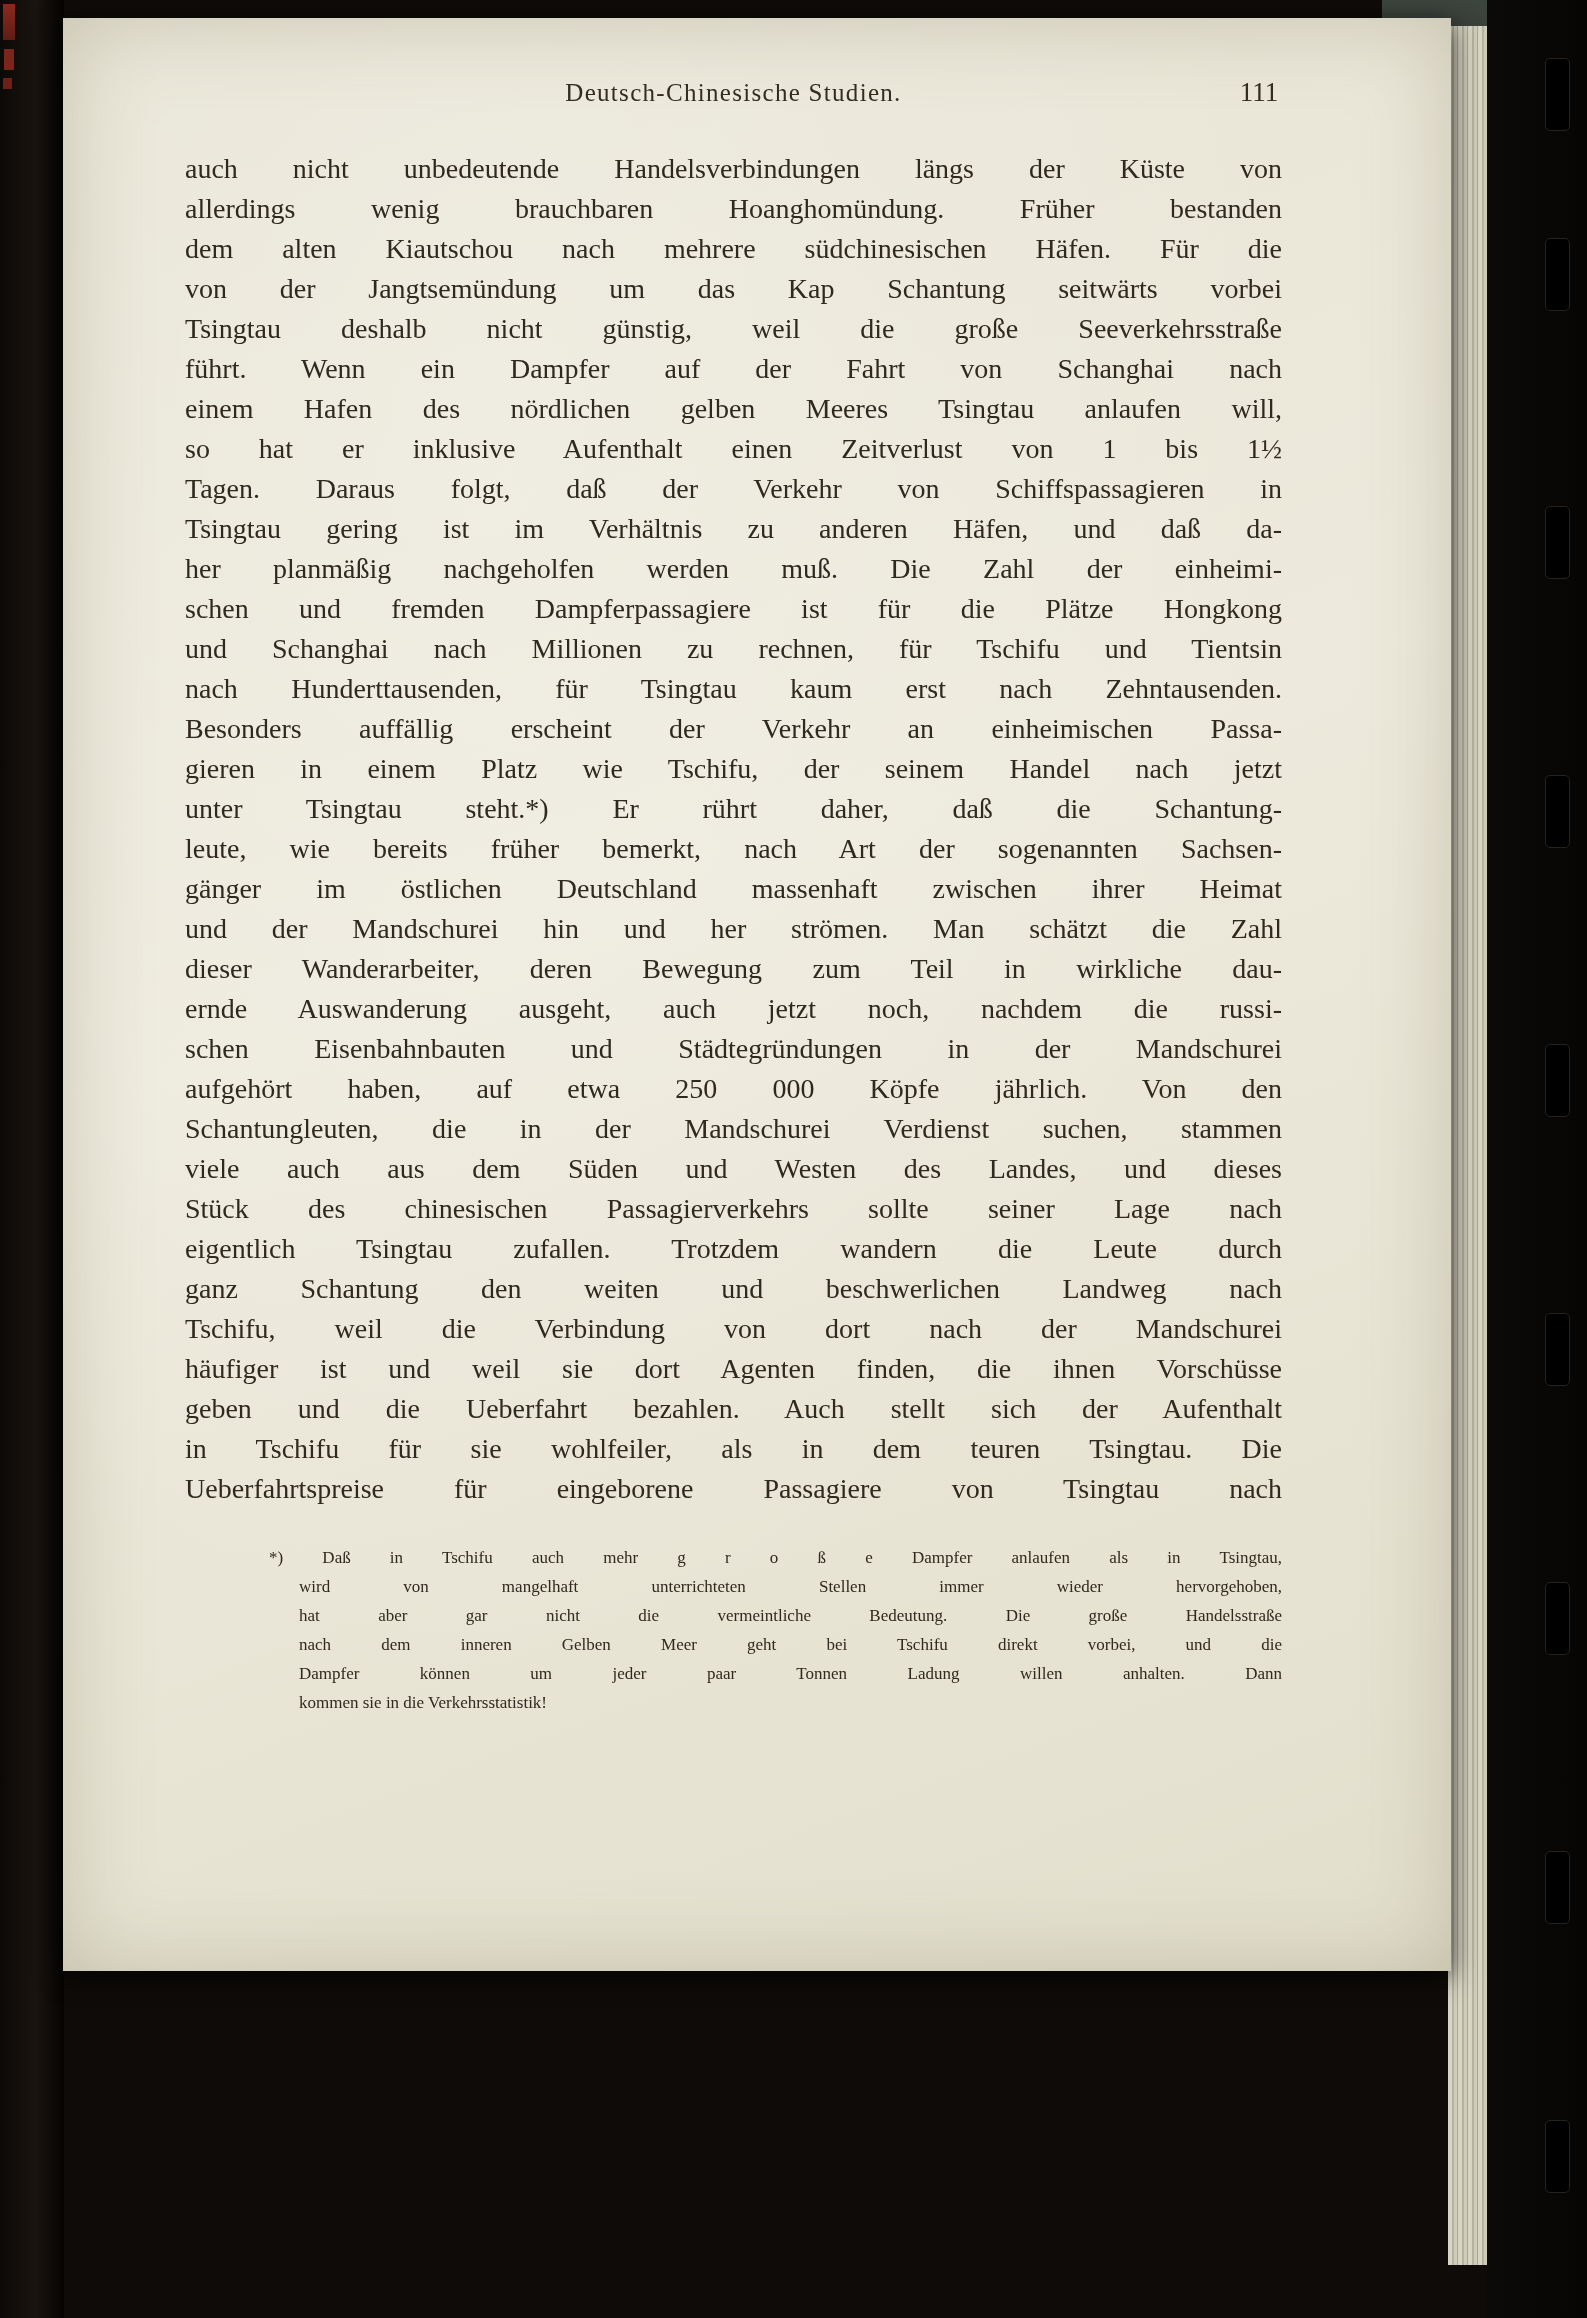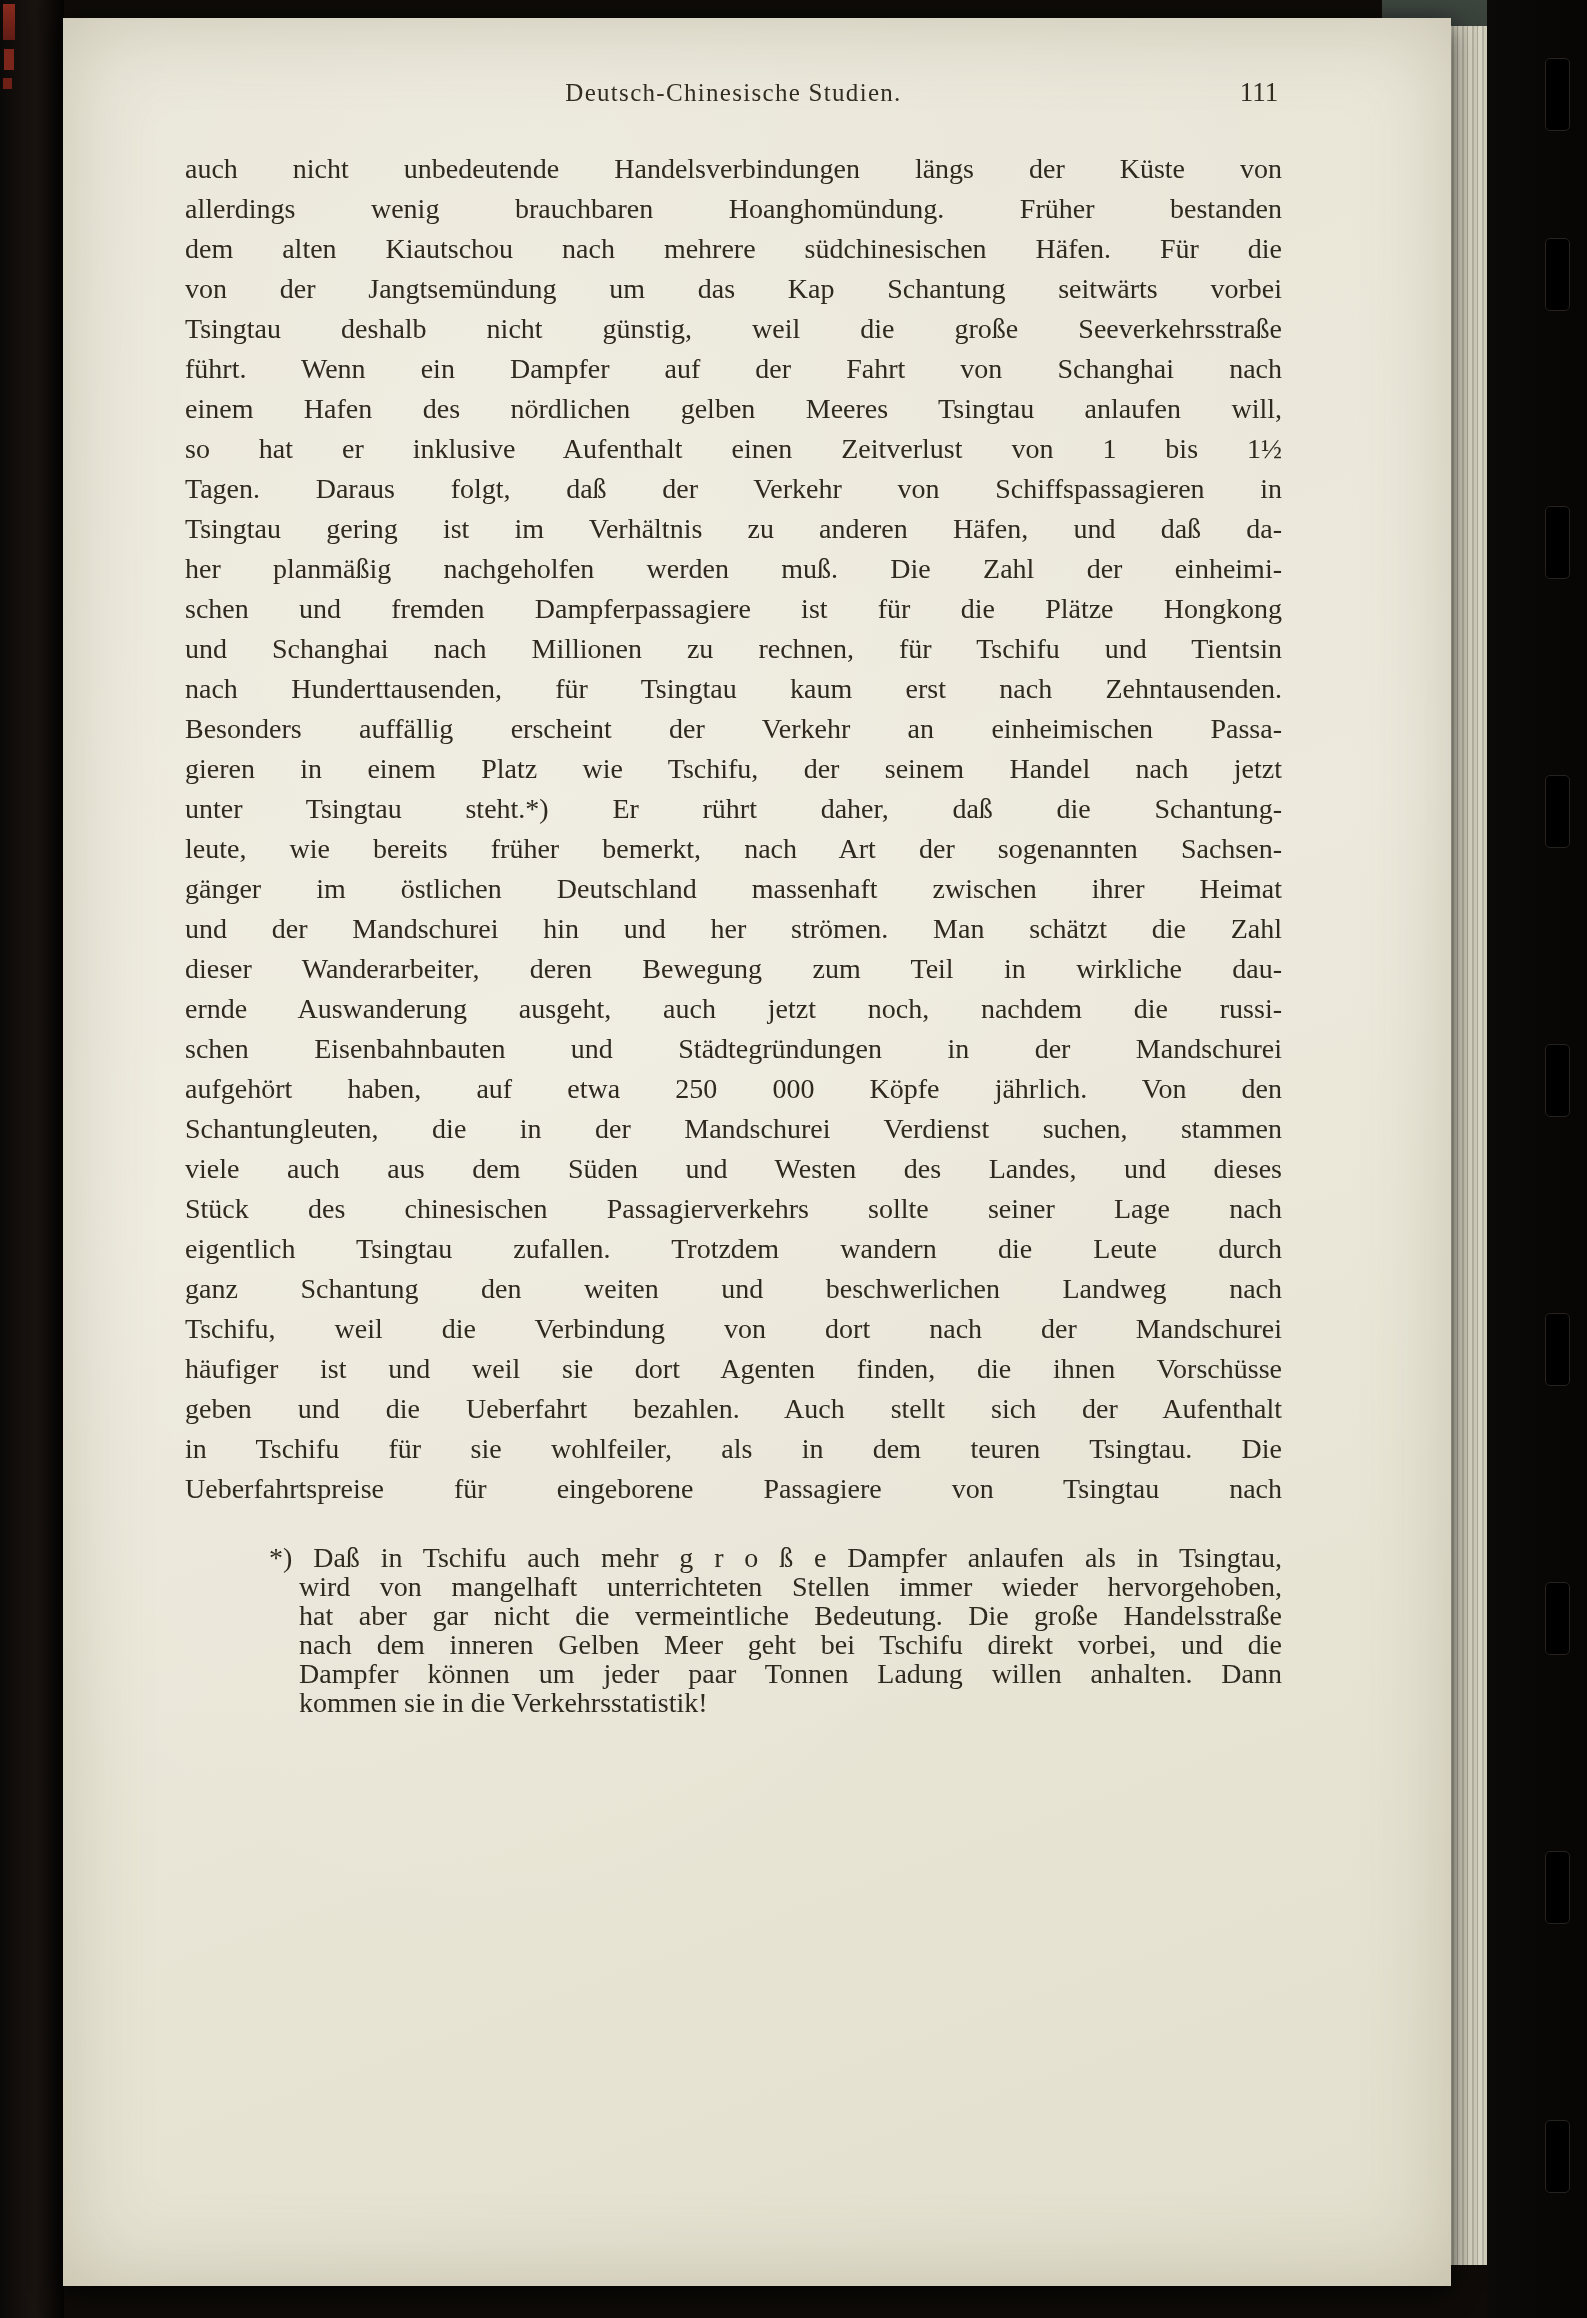--- a/index.html
+++ b/index.html
@@ -43,21 +43,21 @@
   }
   .binder-slot {
     position: absolute; left: 58px; width: 22.5px; height: 71px;
     background: #000;
     border: 1.3px solid #26221d;
     border-radius: 5px;
     box-shadow: inset 0 0 6.3px #000;
   }
   
   .page {
-    position: absolute; left: 63px; top: 17.5px; width: 1388px; height: 2268px;
+    position: absolute; left: 63px; top: 17.5px; width: 1388px; height: 1953px;
     background:
       radial-gradient(ellipse at 30% 20%, rgba(255,255,250,0.25), rgba(0,0,0,0) 60%),
       linear-gradient(160deg, #e7e4d5 0%, #edeadd 45%, #e2dfcd 100%);
     box-shadow: inset 0 0 88px rgba(110,100,70,0.28), 0 6.3px 25px rgba(0,0,0,0.75);
     z-index: 2;
   }
   .content {
     position: absolute; left: 122px; top: 61px; width: 1097px;
     color: #30291f;
   }
@@ -79,21 +79,21 @@
     line-height: 40px;
   }
   .line {
     text-align: justify;
     text-align-last: justify;
     white-space: normal;
   }
   .footnote {
     margin-top: 34px;
     padding-left: 84px;
-    font-size: 28px;
+    font-size: 17px;
     line-height: 29px;
   }
   .fn-line {
     text-align: justify;
     text-align-last: justify;
     padding-left: 30px;
   }
   .fn-line.first { padding-left: 0; }
   .fn-line.last { text-align-last: left; }
 </style>

